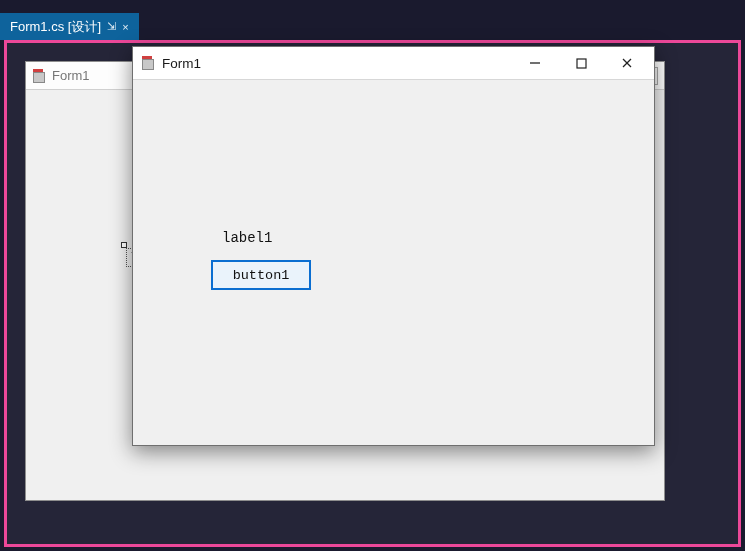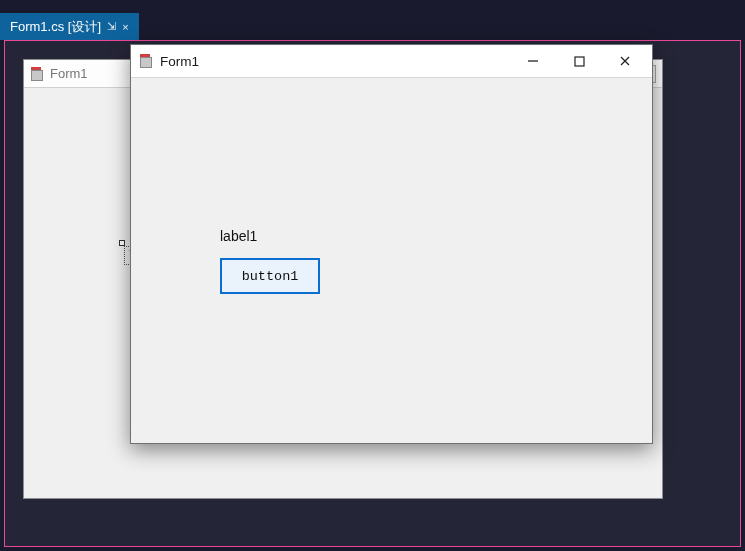--- a/index.html
+++ b/index.html
@@ -42,21 +42,21 @@
     }
     .tab.spacer { flex: 1; cursor: default; }
     
     .editor-surface {
       position: absolute;
       top: 40px;
       left: 4px;
       right: 4px;
       bottom: 4px;
       background: #252538;
-      border: 1px solid #ec4899;
+      border: 3px solid #ec4899;
     }
     
     .design-form {
       position: absolute;
       top: 18px;
       left: 18px;
       width: 640px;
       height: 440px;
       background: #f0f0f0;
       border: 1px solid #8e8e8e;
@@ -177,30 +177,30 @@
     .run-client {
       position: relative;
       height: calc(100% - 32px);
       background: #f0f0f0;
       border-top: 1px solid #d7d7d7;
     }
     .run-label {
       position: absolute;
       left: 89px;
       top: 150px;
-      font-family: Liberation Sans, sans-serif;
+      font-family: Liberation Mono, monospace;
       font-size: 14px;
       color: #111;
     }
     .run-button {
       position: absolute;
-      left: 89px;
+      left: 78px;
       top: 180px;
       width: 100px;
-      height: 36px;
+      height: 30px;
       background: #eaf3fb;
       border: 2px solid #0a6ed1;
       font-family: "Simsun","Courier New", monospace;
       font-size: 13.5px;
       display:flex; align-items:center; justify-content:center;
       cursor: pointer;
       color: #111;
     }
   </style>
 </head>

